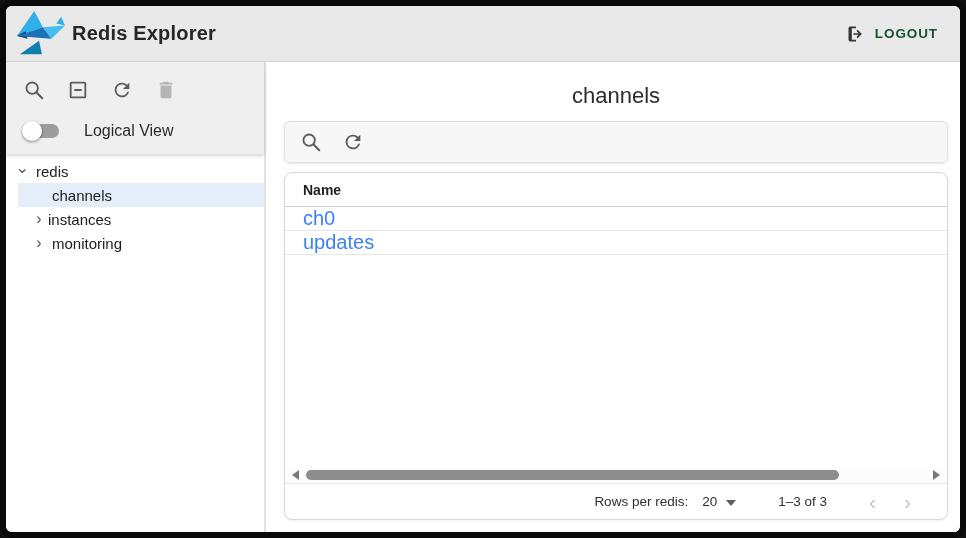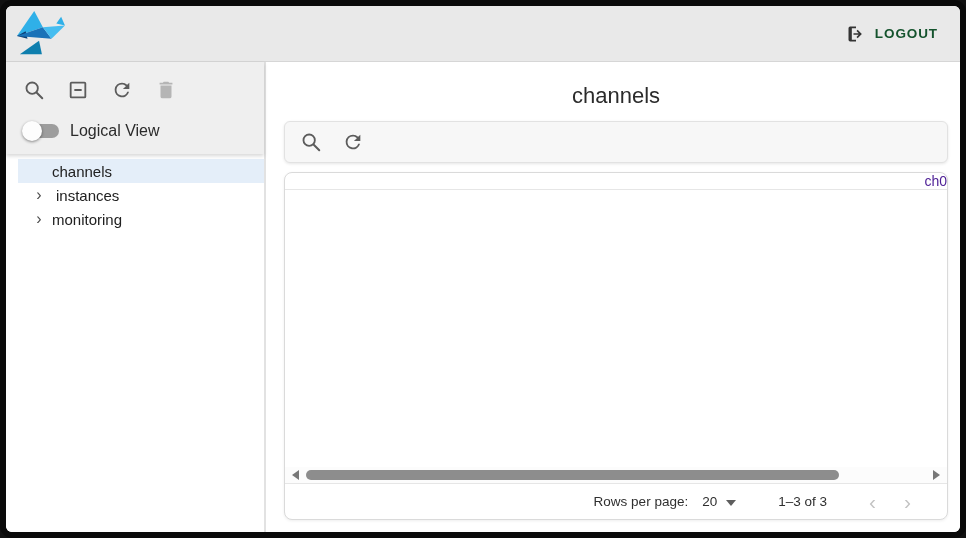--- a/index.html
+++ b/index.html
@@ -49,21 +49,21 @@
     padding:12px 0 10px 0;
     box-shadow:0 2px 4px rgba(0,0,0,.16);
     position:relative; z-index:2;
   }
   .tool-row { display:flex; align-items:center; gap:16px; padding:2px 0 8px 14px; }
   .tool-btn {
     width:28px; height:28px; border:none; background:none; cursor:pointer;
     display:flex; align-items:center; justify-content:center; padding:0;
   }
   .tool-btn svg { width:22px; height:22px; }
-  .toggle-row { display:flex; align-items:center; gap:8px; padding:8px 0 2px 16px; }
+  .toggle-row { display:flex; align-items:center; gap:22px; padding:8px 0 2px 16px; }
   .switch { position:relative; width:40px; height:22px; cursor:pointer; flex:0 0 auto; }
   .switch .track {
     position:absolute; left:4px; top:4px; width:33px; height:14px;
     border-radius:7px; background:#9d9d9d;
   }
   .switch .thumb {
     position:absolute; left:0; top:1px; width:20px; height:20px;
     border-radius:50%; background:#fdfdfd;
     box-shadow:0 1px 3px rgba(0,0,0,.45);
   }
@@ -106,22 +106,22 @@
     display:flex; flex-direction:column;
     overflow:hidden;
   }
   .thead-row {
     flex:0 0 34px; display:flex; align-items:center;
     padding-left:18px; font-size:14px; font-weight:bold; color:#1f1f1f;
     border-bottom:1px solid #cfcfcf;
   }
   .t-row {
     flex:0 0 33px; display:flex; align-items:center;
-    padding-left:18px; font-size:14px; color:#4c1d95;
-    border-bottom:1px solid #e6e6e6; cursor:pointer;justify-content:flex-end;
+    padding-left:18px; font-size:20px; color:#3b82f6;
+    border-bottom:1px solid #e6e6e6; cursor:pointer;
   }
   .t-spacer { flex:1; }
   .hscroll {
     flex:0 0 16px; display:flex; align-items:center;
     padding:0 7px; background:#fcfcfc;
   }
   .hs-arrow { width:0; height:0; border-style:solid; cursor:pointer; }
   .hs-left  { border-width:5px 7px 5px 0; border-color:transparent #787878 transparent transparent; }
   .hs-right { border-width:5px 0 5px 7px; border-color:transparent transparent transparent #787878; }
   .hs-track { flex:1; height:10px; margin:0 7px; position:relative; cursor:pointer; }
@@ -158,20 +158,21 @@
 
   <header class="app-header">
     <svg class="logo" viewBox="0 0 52 50">
       <polygon points="20,0 2,26 29,17" fill="#2fb0e8"></polygon>
       <polygon points="2,26 11,21 13,29" fill="#0d3f73"></polygon>
       <polygon points="2,26 29,17 38,29" fill="#1a72b8"></polygon>
       <polygon points="29,17 52,15 38,29" fill="#45bdf0"></polygon>
       <polygon points="43,13 52,15 48,6" fill="#2fb0e8"></polygon>
       <polygon points="25,31 5,45 28,45" fill="#0f7fae"></polygon>
     </svg>
+    <div class="app-title">Redis Explorer</div>
     <div class="flex-spacer"></div>
     <button class="logout-btn">
       <svg class="logout-icon" viewBox="0 0 24 24">
         <path d="M5 3h7v2H7v14h5v2H5a2 2 0 0 1-2-2V5a2 2 0 0 1 2-2z" fill="#343434"></path>
         <path d="M14 7l-1.4 1.4 2.6 2.6H9v2h6.2l-2.6 2.6L14 17l5-5z" fill="#343434"></path>
       </svg>
       <span>LOGOUT</span>
     </button>
   </header>
 
@@ -205,27 +206,31 @@
         </div>
         <div class="toggle-row">
           <span class="switch">
             <span class="track"></span>
             <span class="thumb"></span>
           </span>
           <span class="toggle-label">Logical View</span>
         </div>
       </div>
       <div class="tree">
+          <div class="tree-row" style="padding-left: 8px;">
+            <span class="chev down">›</span>
+            <span style="margin-left: 4px;">redis</span>
+          </div>
           <div class="tree-row selected" style="padding-left: 12px;">
             <span class="chev"></span>
             <span style="margin-left: 4px;">channels</span>
           </div>
           <div class="tree-row" style="padding-left: 24px;">
             <span class="chev">›</span>
-            <span style="margin-left: 8px;">instances</span>
+            <span style="margin-left: 0;">instances</span>
           </div>
           <div class="tree-row" style="padding-left: 24px;">
             <span class="chev">›</span>
             <span style="margin-left: 4px;">monitoring</span>
           </div>
         </div>
     </aside>
 
     <main class="main">
       <h1 class="main-title">channels</h1>
@@ -238,37 +243,43 @@
           </svg>
         </button>
         <button class="tool-btn">
           <svg viewBox="0 0 24 24">
             <path d="M17.65 6.35A7.95 7.95 0 0 0 12 4a8 8 0 1 0 7.73 10h-2.08A6 6 0 1 1 12 6c1.66 0 3.14.69 4.22 1.78L13 11h7V4l-2.35 2.35z" fill="#5c5c5c"></path>
           </svg>
         </button>
       </div>
 
       <div class="table-card">
+        <div class="thead-row">
+          <span>Name</span>
+        </div>
         <div id="table-body">
             <div class="t-row">
               <span>ch0</span>
+            </div>
+            <div class="t-row">
+              <span>updates</span>
             </div>
           </div>
         <div class="t-spacer"></div>
 
         <div class="hscroll">
           <span class="hs-arrow hs-left"></span>
           <span class="hs-track">
             <span class="hs-thumb"></span>
           </span>
           <span class="hs-arrow hs-right"></span>
         </div>
 
         <div class="pagination">
-          <span class="rpp-label">Rows per page:</span>
+          <span class="rpp-label">Rows per redis:</span>
           <span class="rpp-select">
             <span>20</span>
             <span class="caret-down"></span>
           </span>
           <span class="range-label">1–3 of 3</span>
           <button class="nav-chev">‹</button>
           <button class="nav-chev">›</button>
         </div>
       </div>
     </main>

